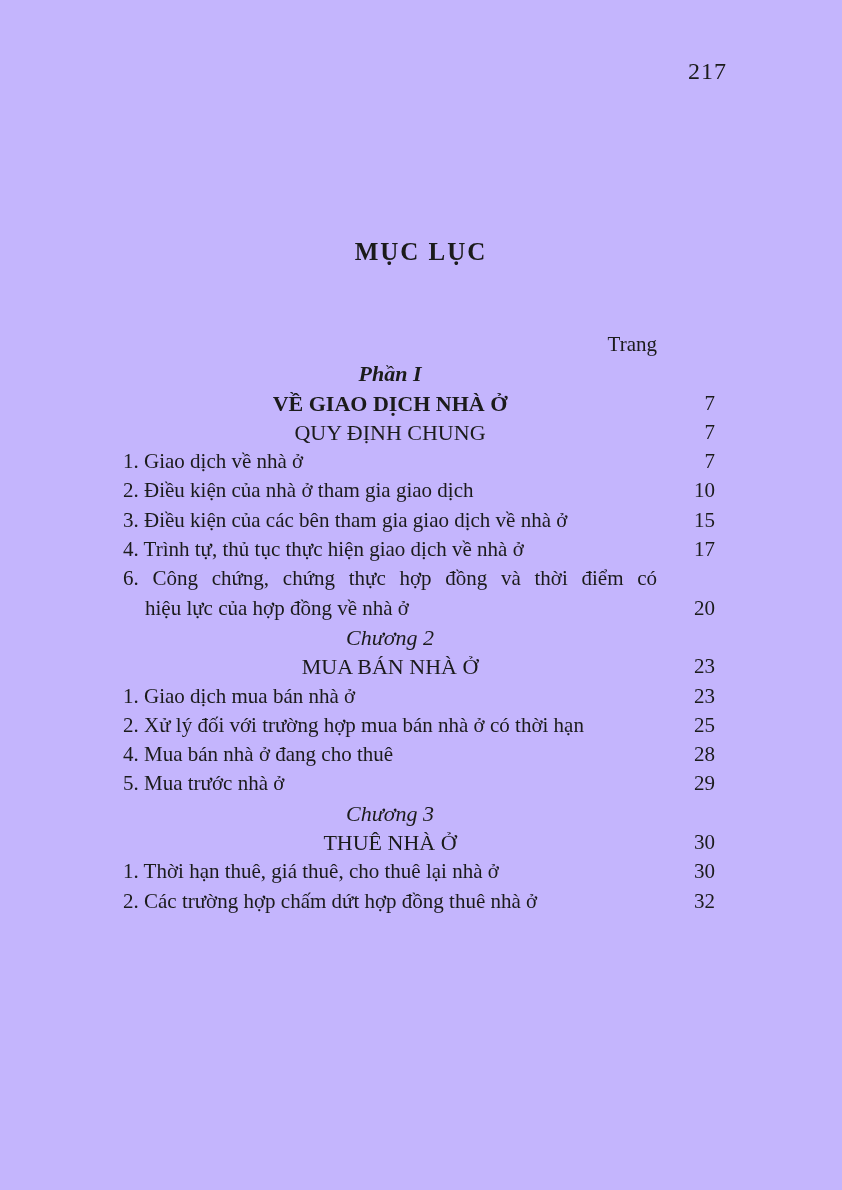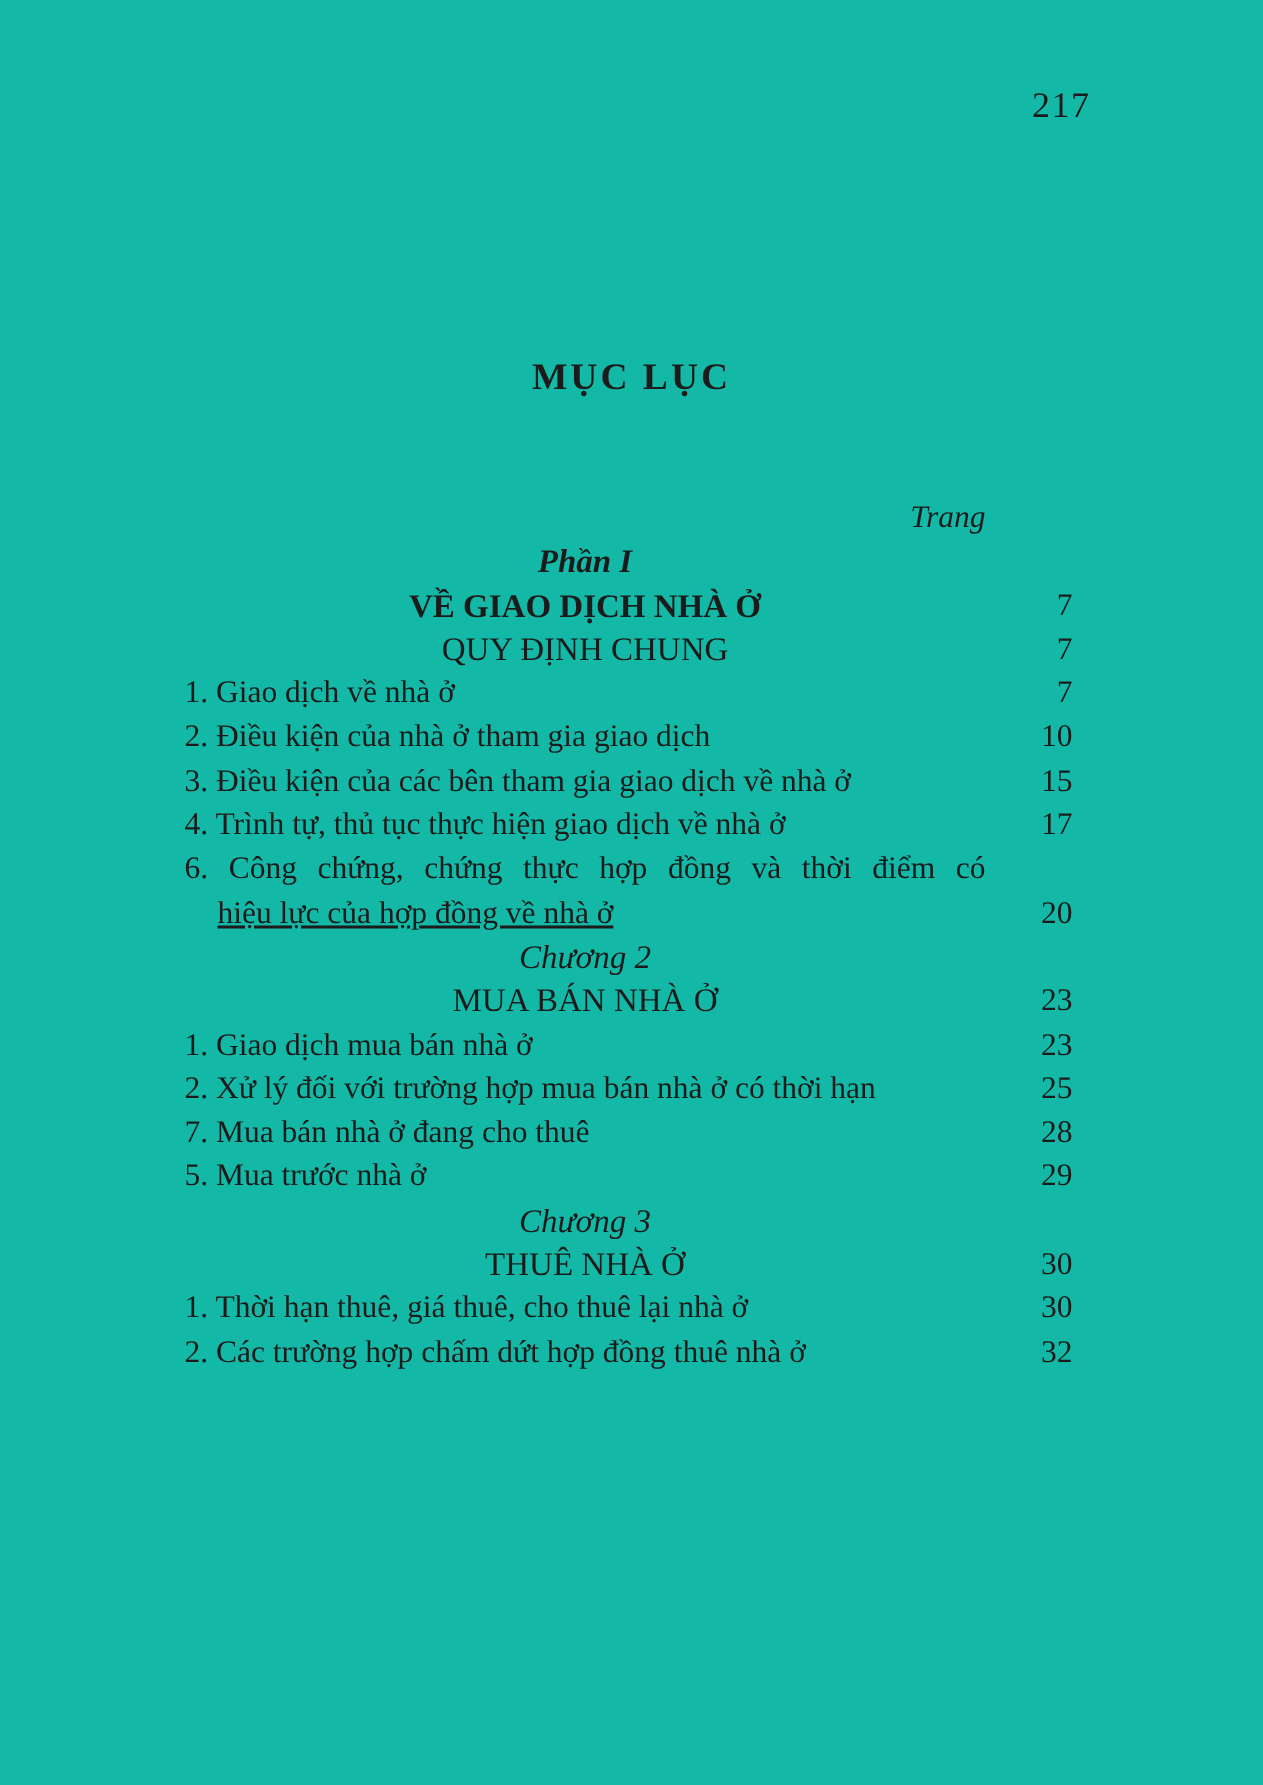--- a/index.html
+++ b/index.html
@@ -4,21 +4,21 @@
 <style>
   html, body {
     margin: 0;
     padding: 0;
     background: #ffffff;
   }
   .page {
     position: relative;
     width: 842px;
     height: 1190px;
-    background: #14b8a6;
+    background: #c4b5fd;
     color: #1b1b1b;
     font-family: "Liberation Serif", "DejaVu Serif", serif;
     font-size: 21px;
     overflow: hidden;
   }
   .page-number {
     position: absolute;
     top: 58px;
     right: 115px;
     font-size: 24px;
@@ -47,35 +47,34 @@
   }
   .row .text {
     flex: 1 1 auto;
   }
   .row .pg {
     flex: 0 0 auto;
     width: 58px;
     text-align: right;
     align-self: flex-end;
   }
-  .trang-header .text { text-align: right; font-style: italic; }
+  .trang-header .text { text-align: right; }
   .item-italic .text { font-style: italic; }
   .heading-bold-italic .text { text-align: center; font-weight: bold; font-style: italic; font-size: 22px; }
   .heading-bold .text { text-align: center; font-weight: bold; font-size: 22px; }
   .heading-italic .text { text-align: center; font-style: italic; font-size: 22px; }
   .heading-caps .text { text-align: center; font-size: 22px; }
   .item-wrap .line1 {
     display: block;
     text-align: justify;
     text-align-last: justify;
   }
   .item-wrap .line2 {
     display: block;
     padding-left: 22px;
-    text-decoration: underline;
   }
 </style>
 </head>
 <body>
 
 <div class="page">
   <div class="page-number">217</div>
 
   <div class="doc-title">MỤC LỤC</div>
 
@@ -130,21 +129,21 @@
         </div>
         <div class="row item">
           <span class="text">1. Giao dịch mua bán nhà ở</span>
           <span class="pg">23</span>
         </div>
         <div class="row item">
           <span class="text">2. Xử lý đối với trường hợp mua bán nhà ở có thời hạn</span>
           <span class="pg">25</span>
         </div>
         <div class="row item">
-          <span class="text">7. Mua bán nhà ở đang cho thuê</span>
+          <span class="text">4. Mua bán nhà ở đang cho thuê</span>
           <span class="pg">28</span>
         </div>
         <div class="row item">
           <span class="text">5. Mua trước nhà ở</span>
           <span class="pg">29</span>
         </div>
         <div class="row heading-italic">
           <span class="text">Chương 3</span>
           <span class="pg"></span>
         </div>

